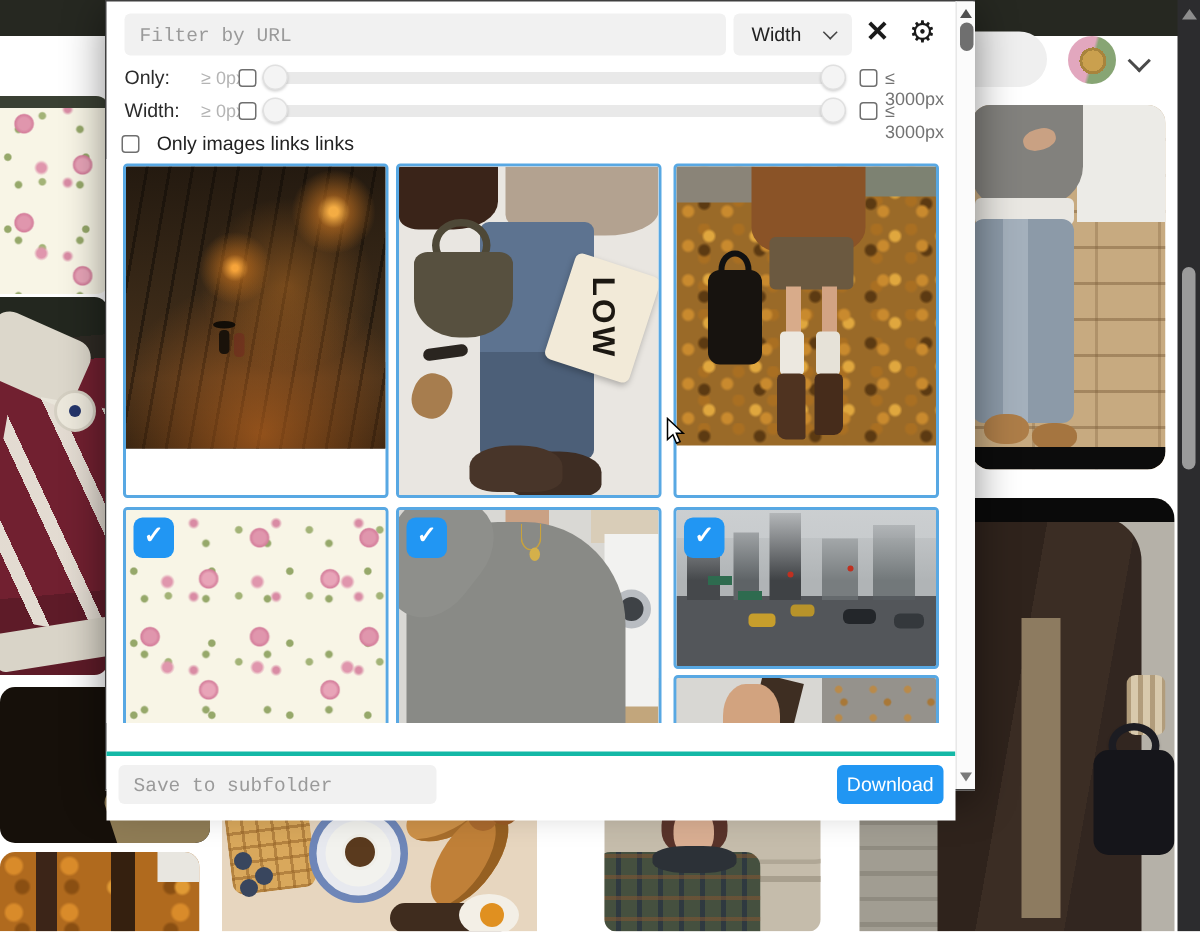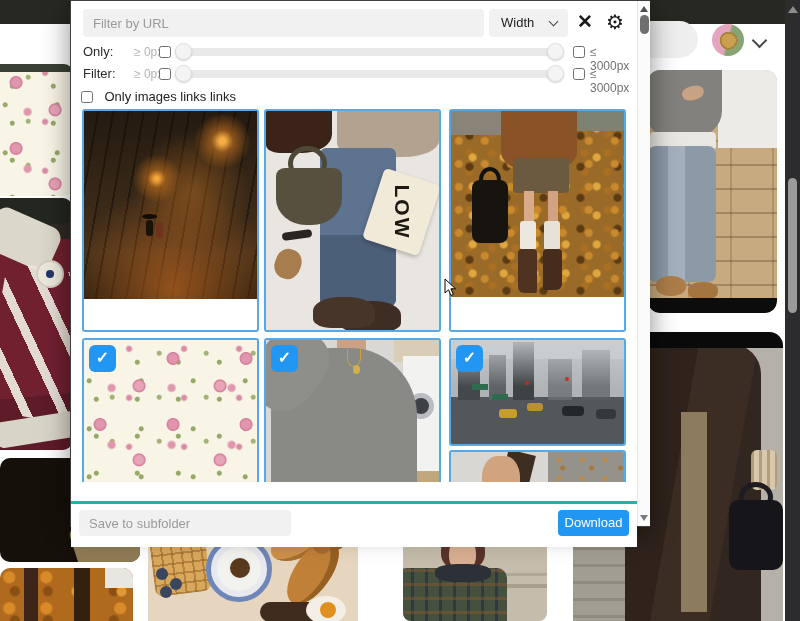--- a/index.html
+++ b/index.html
@@ -117,21 +117,21 @@
   .card-jeans .denim { position:absolute; left:0; top:76px; width:68px; height:136px; border-radius:8px;
     background:linear-gradient(90deg, #8c9aa8 0 30%, #a4b0bc 30% 55%, #8c9aa8 55% 100%); }
   .card-jeans .bootl { position:absolute; left:8px; top:206px; width:30px; height:20px; border-radius:45%; background:#ad7d48; }
   .card-jeans .bootr { position:absolute; left:40px; top:212px; width:30px; height:18px; border-radius:45%; background:#a57540; }
   .card-jeans .bar { position:absolute; left:0; top:228px; width:100%; height:15px; background:#0c0c0c; border-radius:0 0 12px 12px; }
 
   
   #popup { position:absolute; left:70px; top:0; width:580px; height:527px; background:#ffffff;
     border:1px solid #3f3f3f; box-shadow:0 6px 26px rgba(0,0,0,.45); z-index:10; }
 
-  .f-input { position:absolute; background:#f1f1f1; border:none; border-radius:4px; font-family:Liberation Sans, sans-serif;
+  .f-input { position:absolute; background:#f1f1f1; border:none; border-radius:4px; font-family:Liberation Mono, monospace;
     font-size:13px; color:#b91c1c; padding:0 10px; outline:none; }
   .f-input::placeholder { color:#9a9a9a; }
   #filter-input { left:12px; top:8px; width:401px; height:28px; }
   #type-select { position:absolute; left:418px; top:8px; width:79px; height:28px; background:#f1f1f1; border-radius:4px;
     font-size:13px; color:#222; line-height:28px; padding-left:12px; cursor:pointer; }
   #type-select .chev { position:absolute; right:10px; top:9px; width:8px; height:8px; }
   #type-select .chev::before { content:""; position:absolute; left:0; top:0; width:6px; height:6px;
     border-right:1.6px solid #444; border-bottom:1.6px solid #444; transform:rotate(45deg); }
   .icon-btn { position:absolute; top:6px; width:32px; height:30px; text-align:center; cursor:pointer;
     font-size:19px; line-height:30px; color:#1a1a1a; }
@@ -377,21 +377,21 @@
       <span class="minlab">≥ 0px</span>
       <span class="cbx cb-min"></span>
       <div class="track"></div>
       <div class="handle hl"></div>
       <div class="handle hr"></div>
       <span class="cbx cb-max"></span>
       <span class="maxlab">≤ 3000px</span>
     </div>
 
     <div id="row-height" class="slider-row">
-      <span class="lab">Filter:</span>
+      <span class="lab">Width:</span>
       <span class="minlab">≥ 0px</span>
       <span class="cbx cb-min"></span>
       <div class="track"></div>
       <div class="handle hl"></div>
       <div class="handle hr"></div>
       <span class="cbx cb-max"></span>
       <span class="maxlab">≤ 3000px</span>
     </div>
 
     <div id="links-row">

